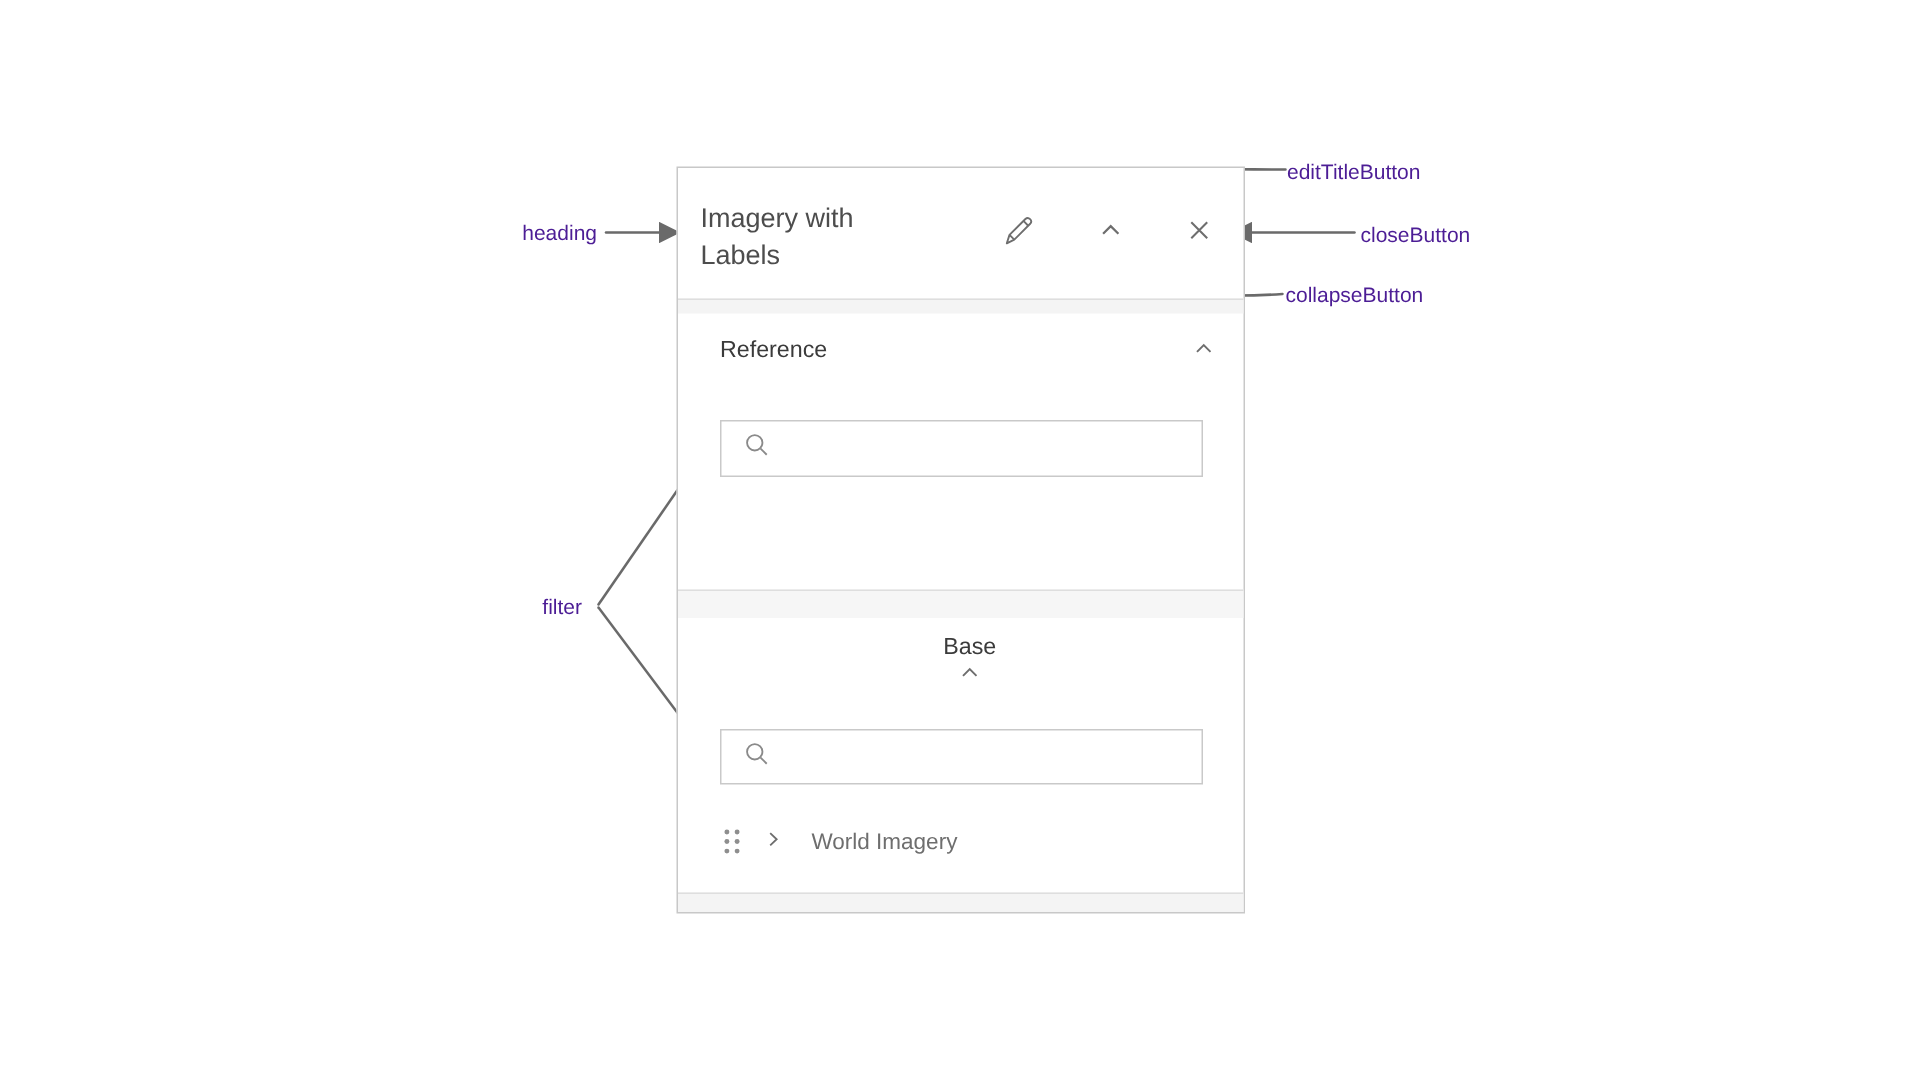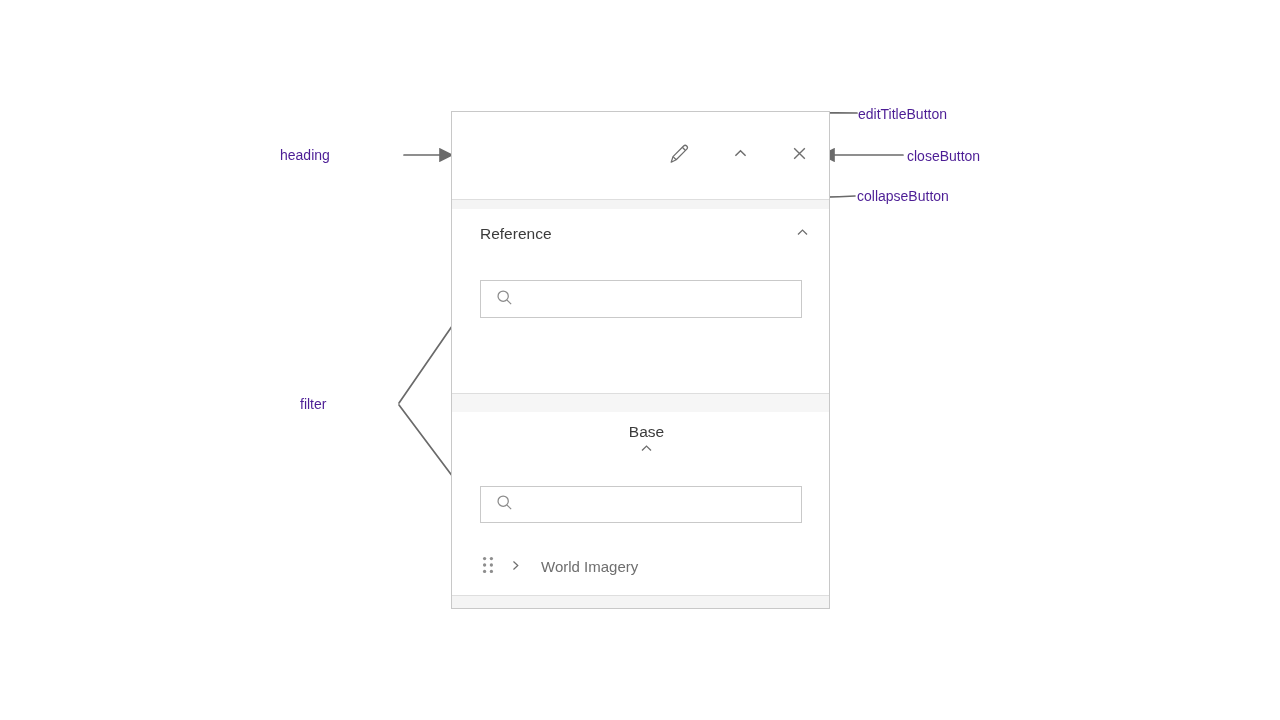--- a/index.html
+++ b/index.html
@@ -5,21 +5,21 @@
   html,body{margin:0;padding:0;background:#ffffff;}
   .page{
     position:relative;width:1280px;height:720px;background:#ffffff;overflow:hidden;
     font-family:"Liberation Sans", sans-serif;
   }
   
   .ann{
     position:absolute;color:#4c1d95;font-size:14px;line-height:22px;
     white-space:nowrap;transform:translateY(-50%);
   }
-  .ann.right-align{text-align:left;}
+  .ann.right-align{text-align:right;}
   .arrow-layer{position:absolute;left:0;top:0;width:1280px;height:720px;pointer-events:none;}
   
   .panel{
     position:absolute;left:451px;top:111px;width:379px;height:498px;
     box-sizing:border-box;background:#ffffff;border:1px solid #c8c8c8;
   }
   .panel-title{
     position:absolute;left:15px;top:21px;width:150px;
     font-size:18px;line-height:25px;color:#4d4d4d;
   }
@@ -56,21 +56,21 @@
   .filter-box .mag{margin-left:14px;flex:0 0 auto;}
   .filter-box input{
     border:none;outline:none;flex:1 1 auto;height:100%;margin-left:8px;margin-right:8px;
     font-family:"Liberation Sans",sans-serif;font-size:15px;color:#4d4d4d;background:transparent;
   }
   .layer-row{
     position:absolute;left:29px;right:16px;height:28px;
     display:flex;align-items:center;
   }
   .row1{top:231px;}
-  .row2{top:435px;align-items:flex-end;}
+  .row2{top:435px;}
   .drag-handle{width:14px;height:20px;flex:0 0 auto;cursor:grab;}
   .row-label{font-size:15px;color:#6e6e6e;white-space:nowrap;}
   .row1 .row-label{margin-left:23px;}
   .row2 .expand{margin-left:12px;width:16px;height:16px;flex:0 0 auto;display:flex;
     align-items:center;justify-content:center;background:transparent;border:none;padding:0;cursor:pointer;}
   .row2 .row-label{margin-left:18px;}
 </style>
 </head>
 <body>
 
@@ -93,20 +93,21 @@
   </svg>
 
   <div class="ann right-align" style="left:280px;top:155px;width:118px;">heading</div>
   <div class="ann right-align" style="left:300px;top:404px;width:88px;">filter</div>
   <div class="ann" style="left:858px;top:114px;">editTitleButton</div>
   <div class="ann" style="left:907px;top:156px;">closeButton</div>
   <div class="ann" style="left:857px;top:196px;">collapseButton</div>
 
   <div class="panel">
 
+    <div class="panel-title">Imagery with Labels</div>
 
     <button class="icon-btn btn-edit">
       <span>
         <svg width="24" height="24" viewBox="0 0 24 24" fill="none" stroke="#6e6e6e" stroke-width="1.25" stroke-linejoin="round">
           <path d="M4.2 20.2 L6 14.6 L16.6 4 a2.25 2.25 0 0 1 3.18 3.18 L9.2 17.8 Z"></path>
           <path d="M6 14.6 L9.2 17.8"></path>
           <path d="M15.3 5.3 L18.5 8.5"></path>
         </svg>
       </span>
     </button>

